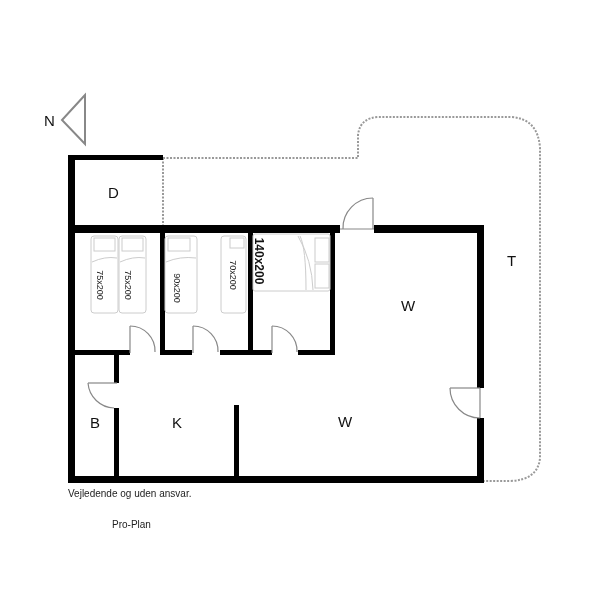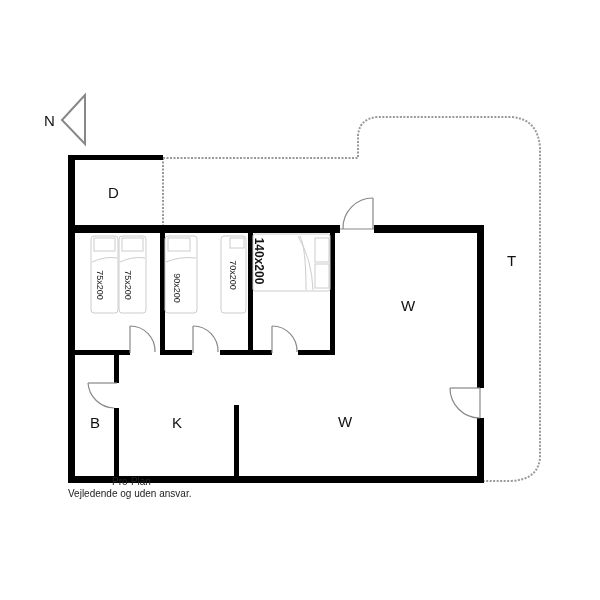--- a/index.html
+++ b/index.html
@@ -111,13 +111,13 @@
 <div class="lbl room" style="left:338px; top:413px;">W</div>
 <div class="lbl room" style="left:507px; top:252px;">T</div>
 
 <div class="lbl bed" style="left:80px; top:280px; width:40px; text-align:center;">75x200</div>
 <div class="lbl bed" style="left:108px; top:280px; width:40px; text-align:center;">75x200</div>
 <div class="lbl bed" style="left:157px; top:283px; width:40px; text-align:center;">90x200</div>
 <div class="lbl bed" style="left:213px; top:270px; width:40px; text-align:center;">70x200</div>
 <div class="lbl bed-big" style="left:229px; top:254px; width:60px; text-align:center;">140x200</div>
 
 <div class="lbl foot" style="left:68px; top:488px;">Vejledende og uden ansvar.</div>
-<div class="lbl foot" style="left:68px; top:476px;padding-left:44px;">Pro-Plan</div>
+<div class="lbl foot" style="left:68px; top:519px;padding-left:44px;">Pro-Plan</div>
 
 </body></html>

